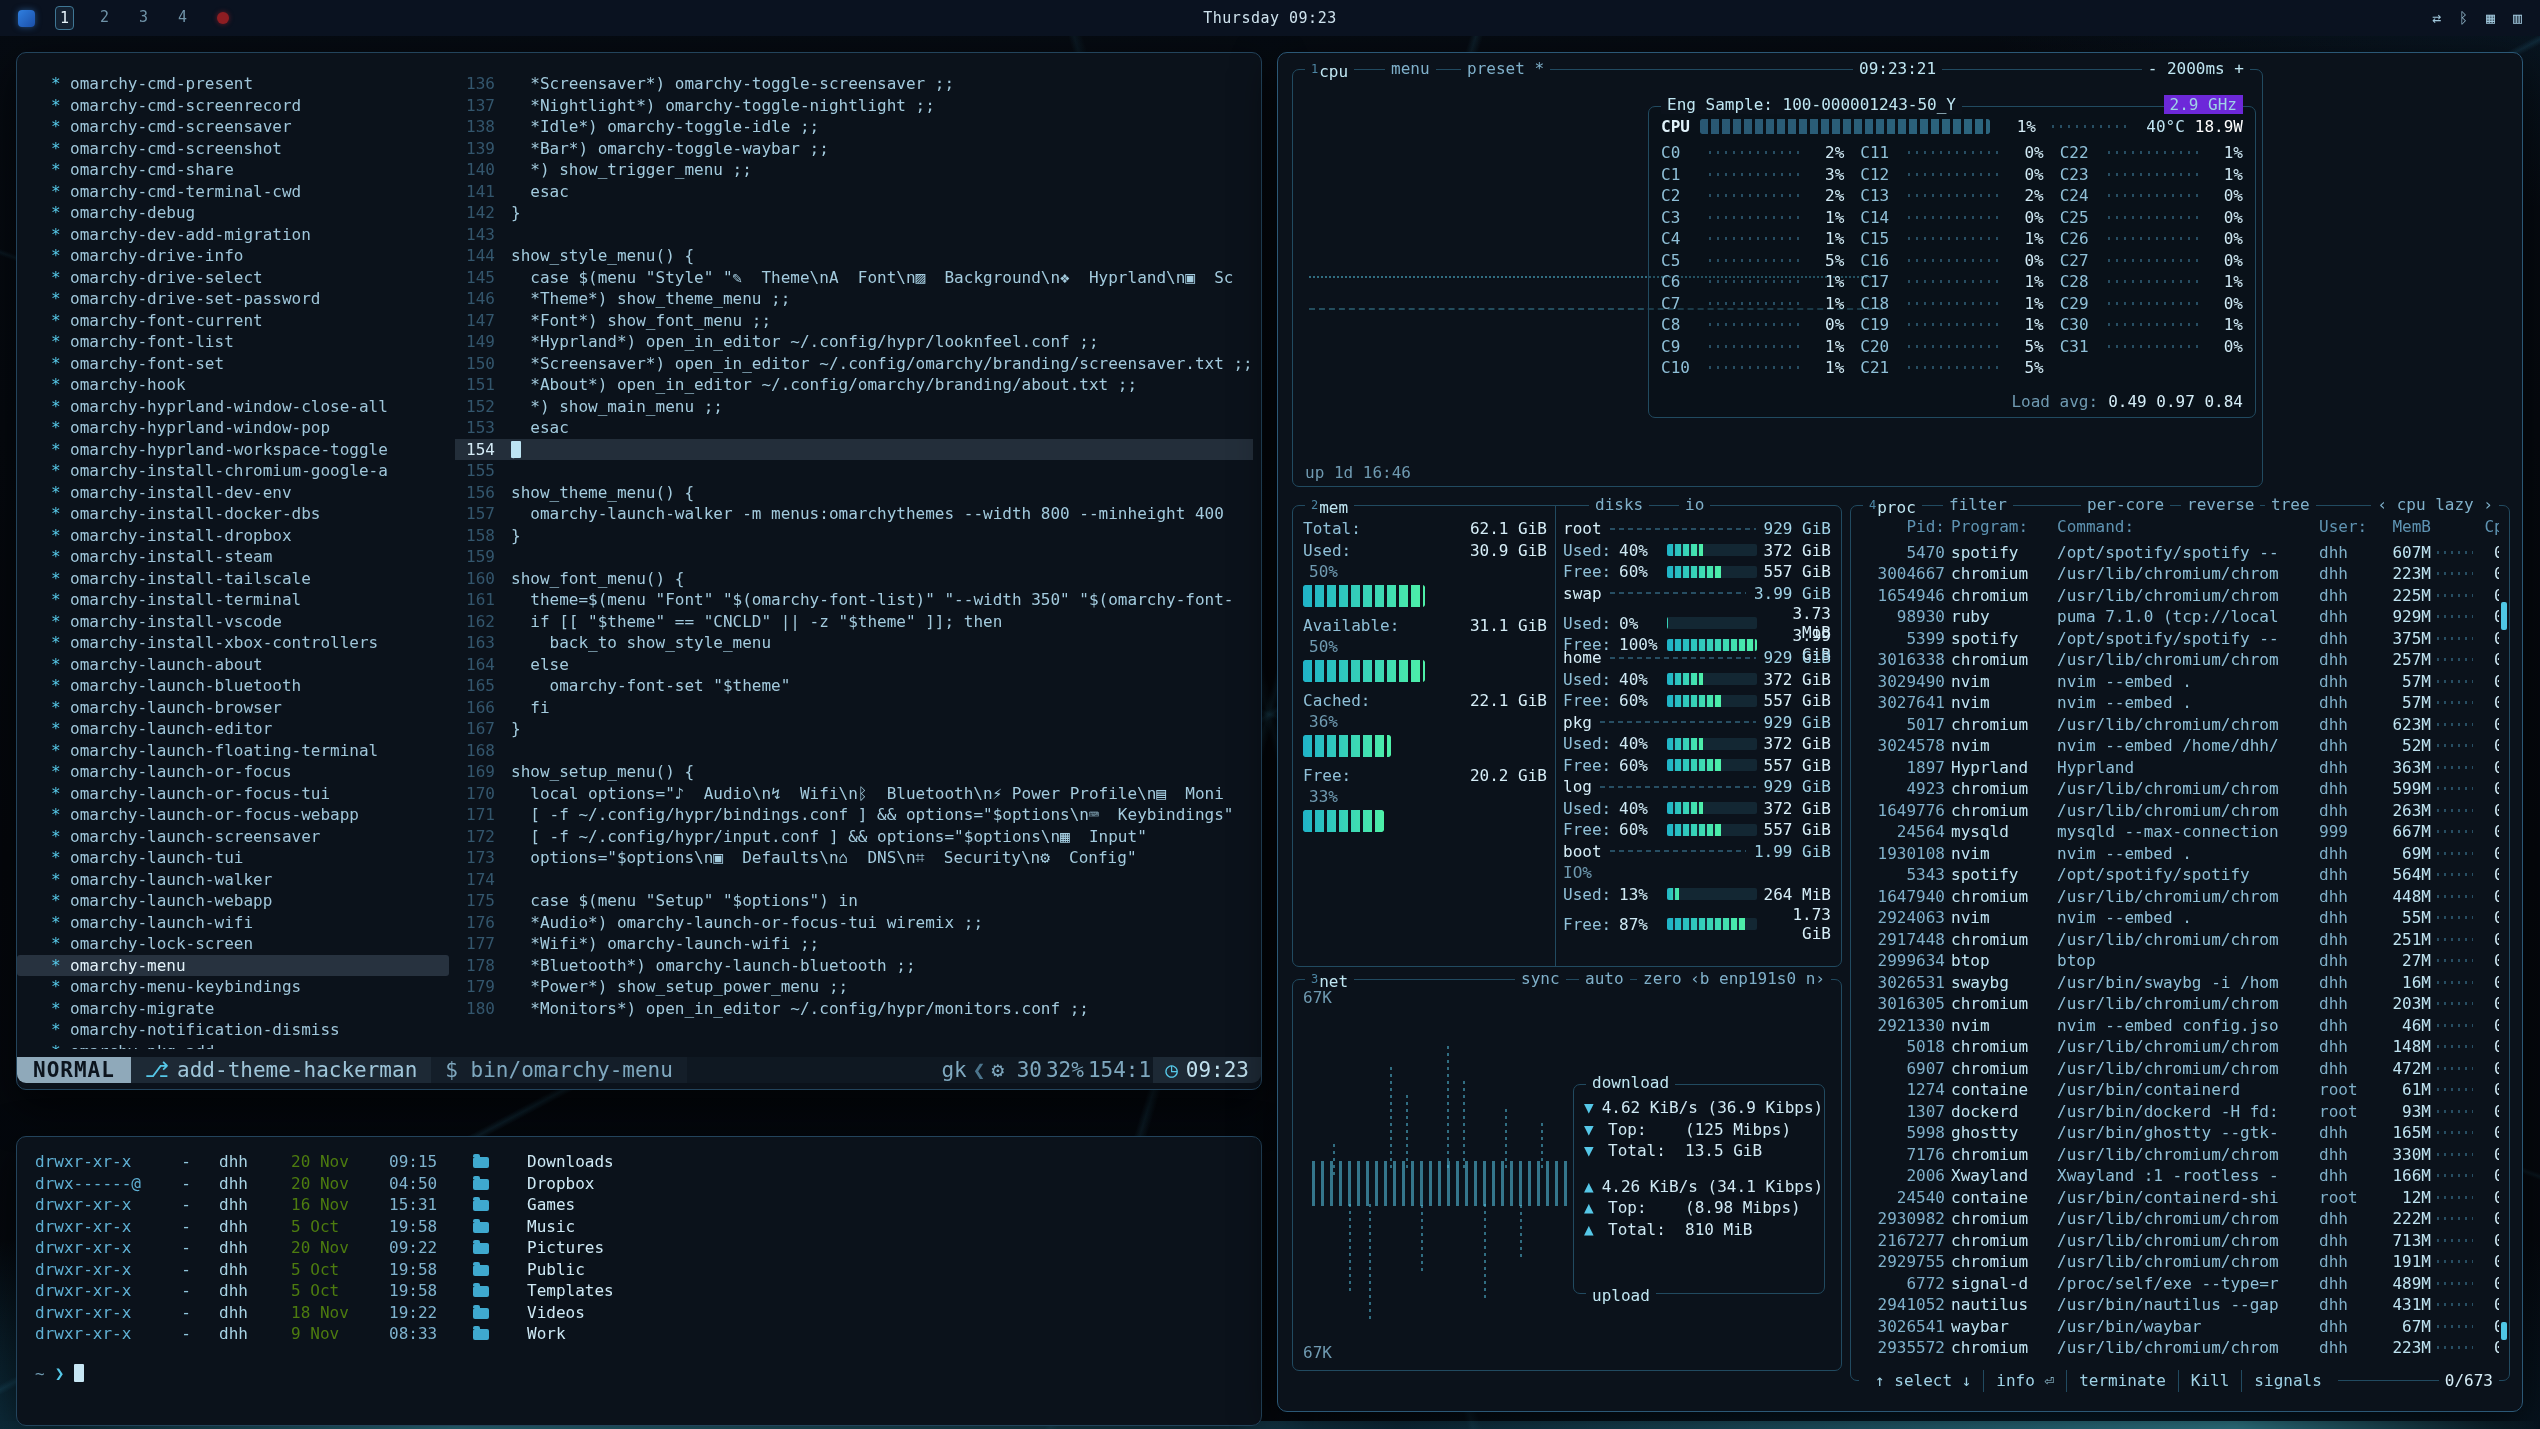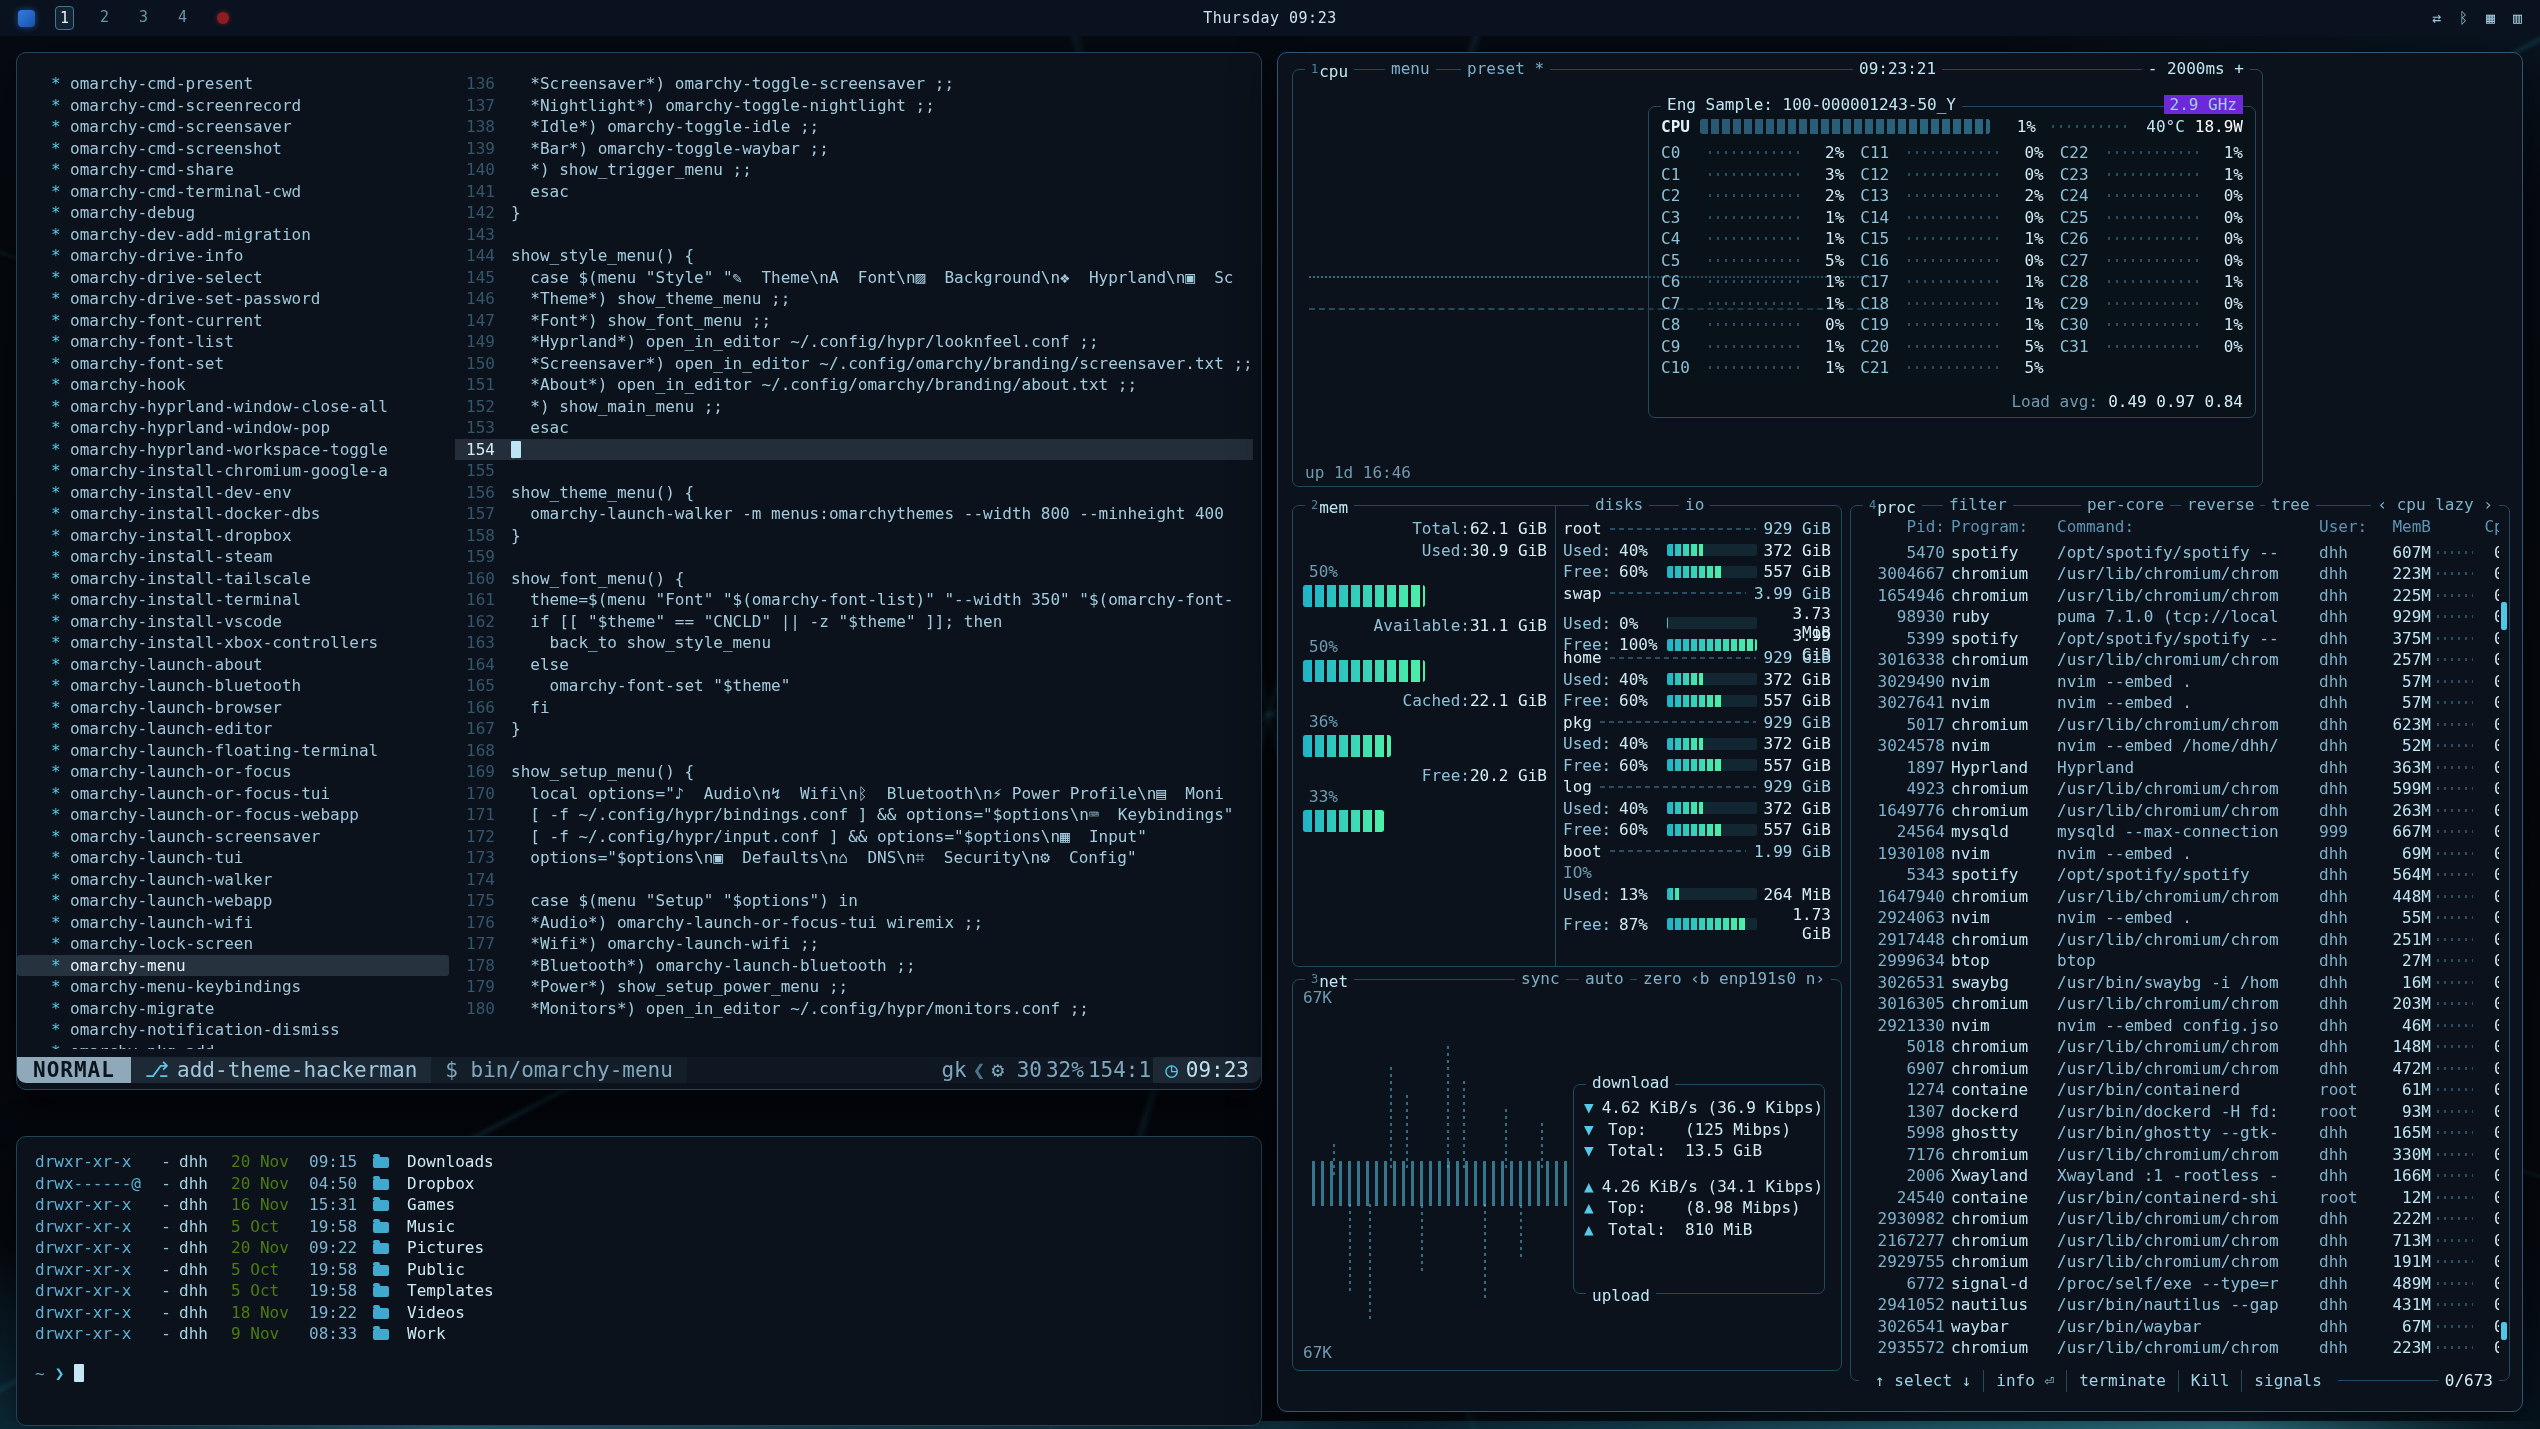--- a/index.html
+++ b/index.html
@@ -65,21 +65,21 @@
   .sl-branch{background:#1d2935;color:#9fc6da;padding:0 14px;display:flex;gap:8px;align-items:center}
   .sl-branch .bi{color:#56c8e8}
   .sl-cmd{background:#141e29;color:#7fa8bf;padding:0 14px}
   .sl-spacer{flex:1}
   .sl-r{color:#7fa8bf;margin:0 2px}
   .sl-chev{color:#4c758d;margin:0 4px}
   .sl-clock{background:#1d2935;color:#bfe0ee;padding:0 12px;display:flex;gap:8px;align-items:center}
   .sl-clock .ci{color:#56c8e8}
   
   .term-inner{position:absolute;inset:0;padding:14px 18px;overflow:hidden}
-  .ls-row{display:grid;grid-template-columns:104px 24px 44px 70px 56px 26px auto;column-gap:8px;
+  .ls-row{display:grid;grid-template-columns:104px 24px 44px 70px 56px 26px auto;column-gap:28px;
     height:21.5px;line-height:21.5px;align-items:center}
   .c-perm{color:#5fb0d4;white-space:pre}
   .c-ln{color:#8fc6dd;text-align:right}
   .c-own{color:#a8d4e6}
   .c-date{color:#4d7c0f;white-space:pre}
   .c-time{color:#7fb3cf}
   .fold{width:16px;height:11px;background:#3fa9cf;border-radius:2px;position:relative;justify-self:start;margin-top:2px}
   .fold::before{content:"";position:absolute;top:-3px;left:0;width:7px;height:3px;background:#3fa9cf;border-radius:2px 2px 0 0}
   .c-name{color:#cfeaf6}
   .prompt{margin-top:18px;display:flex;gap:10px;align-items:center;height:21.5px}
@@ -116,21 +116,21 @@
     column-gap:16px;padding:4px 12px 0}
   .core{display:flex;align-items:center}
   .core .cn{width:42px;color:#8fc0d8}
   .core .cp{width:38px;text-align:right;color:#cfe9f4}
   .loadavg{position:absolute;right:12px;bottom:6px;display:flex;gap:10px}
   .loadavg .ll{color:#6f9ab1}.loadavg .lv{color:#d6eef8}
   .uptime{position:absolute;left:12px;bottom:4px;color:#6f9ab1}
   
   .mem-div{position:absolute;left:262px;top:0;bottom:0;border-left:1px solid #214a60}
   .memcol{position:absolute;left:10px;top:12px;width:244px}
-  .mi-top{display:flex;justify-content:flex-end;height:21.5px;line-height:21.5px}
+  .mi-top{display:flex;justify-content:space-between;height:21.5px;line-height:21.5px}
   .mi-l{color:#8fc0d8}.mi-v{color:#d6eef8}
   .mi-pct{height:21.5px;line-height:21.5px;color:#6f9ab1;padding-left:6px}
   .mi-pct:empty{display:none}
   .mi-bar{display:none;height:22px;margin:2px 0 8px;border-radius:2px;
     background:linear-gradient(90deg,#1fb3c8,#4ef0a8);
     -webkit-mask:repeating-linear-gradient(90deg,#000 0 9px,transparent 9px 12px);
     mask:repeating-linear-gradient(90deg,#000 0 9px,transparent 9px 12px)}
   .mi-bar.show{display:block}
   .diskcol{position:absolute;left:270px;right:10px;top:12px;bottom:8px}
   .dk-top{display:flex;align-items:center;height:21.5px}

